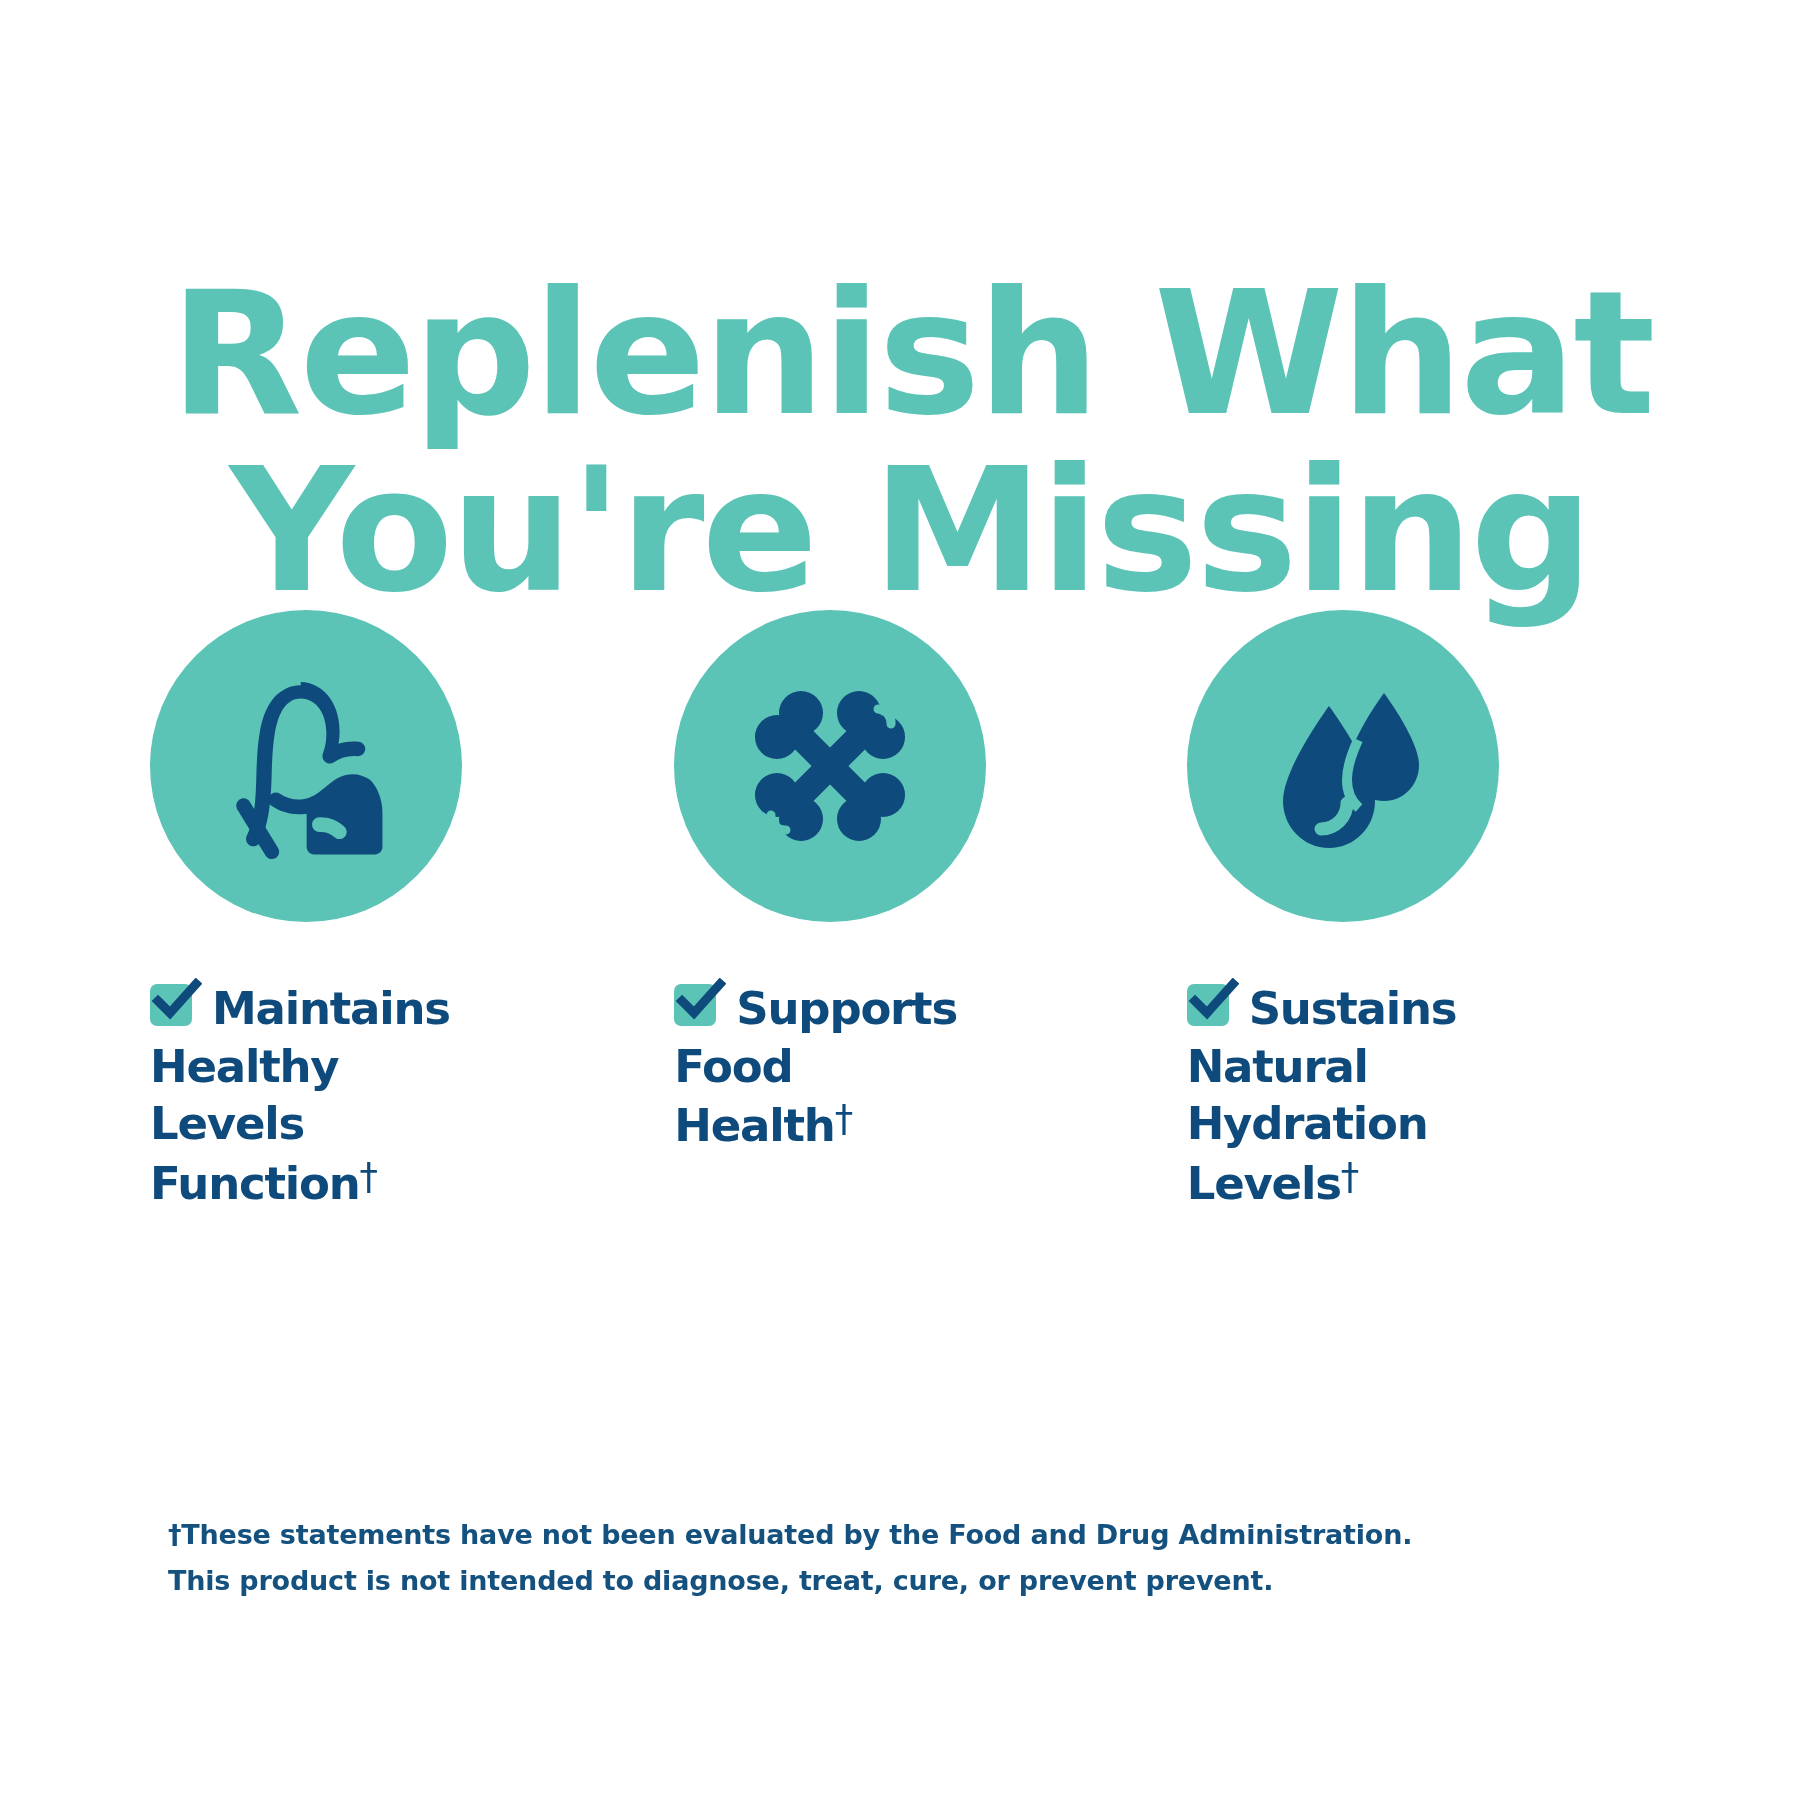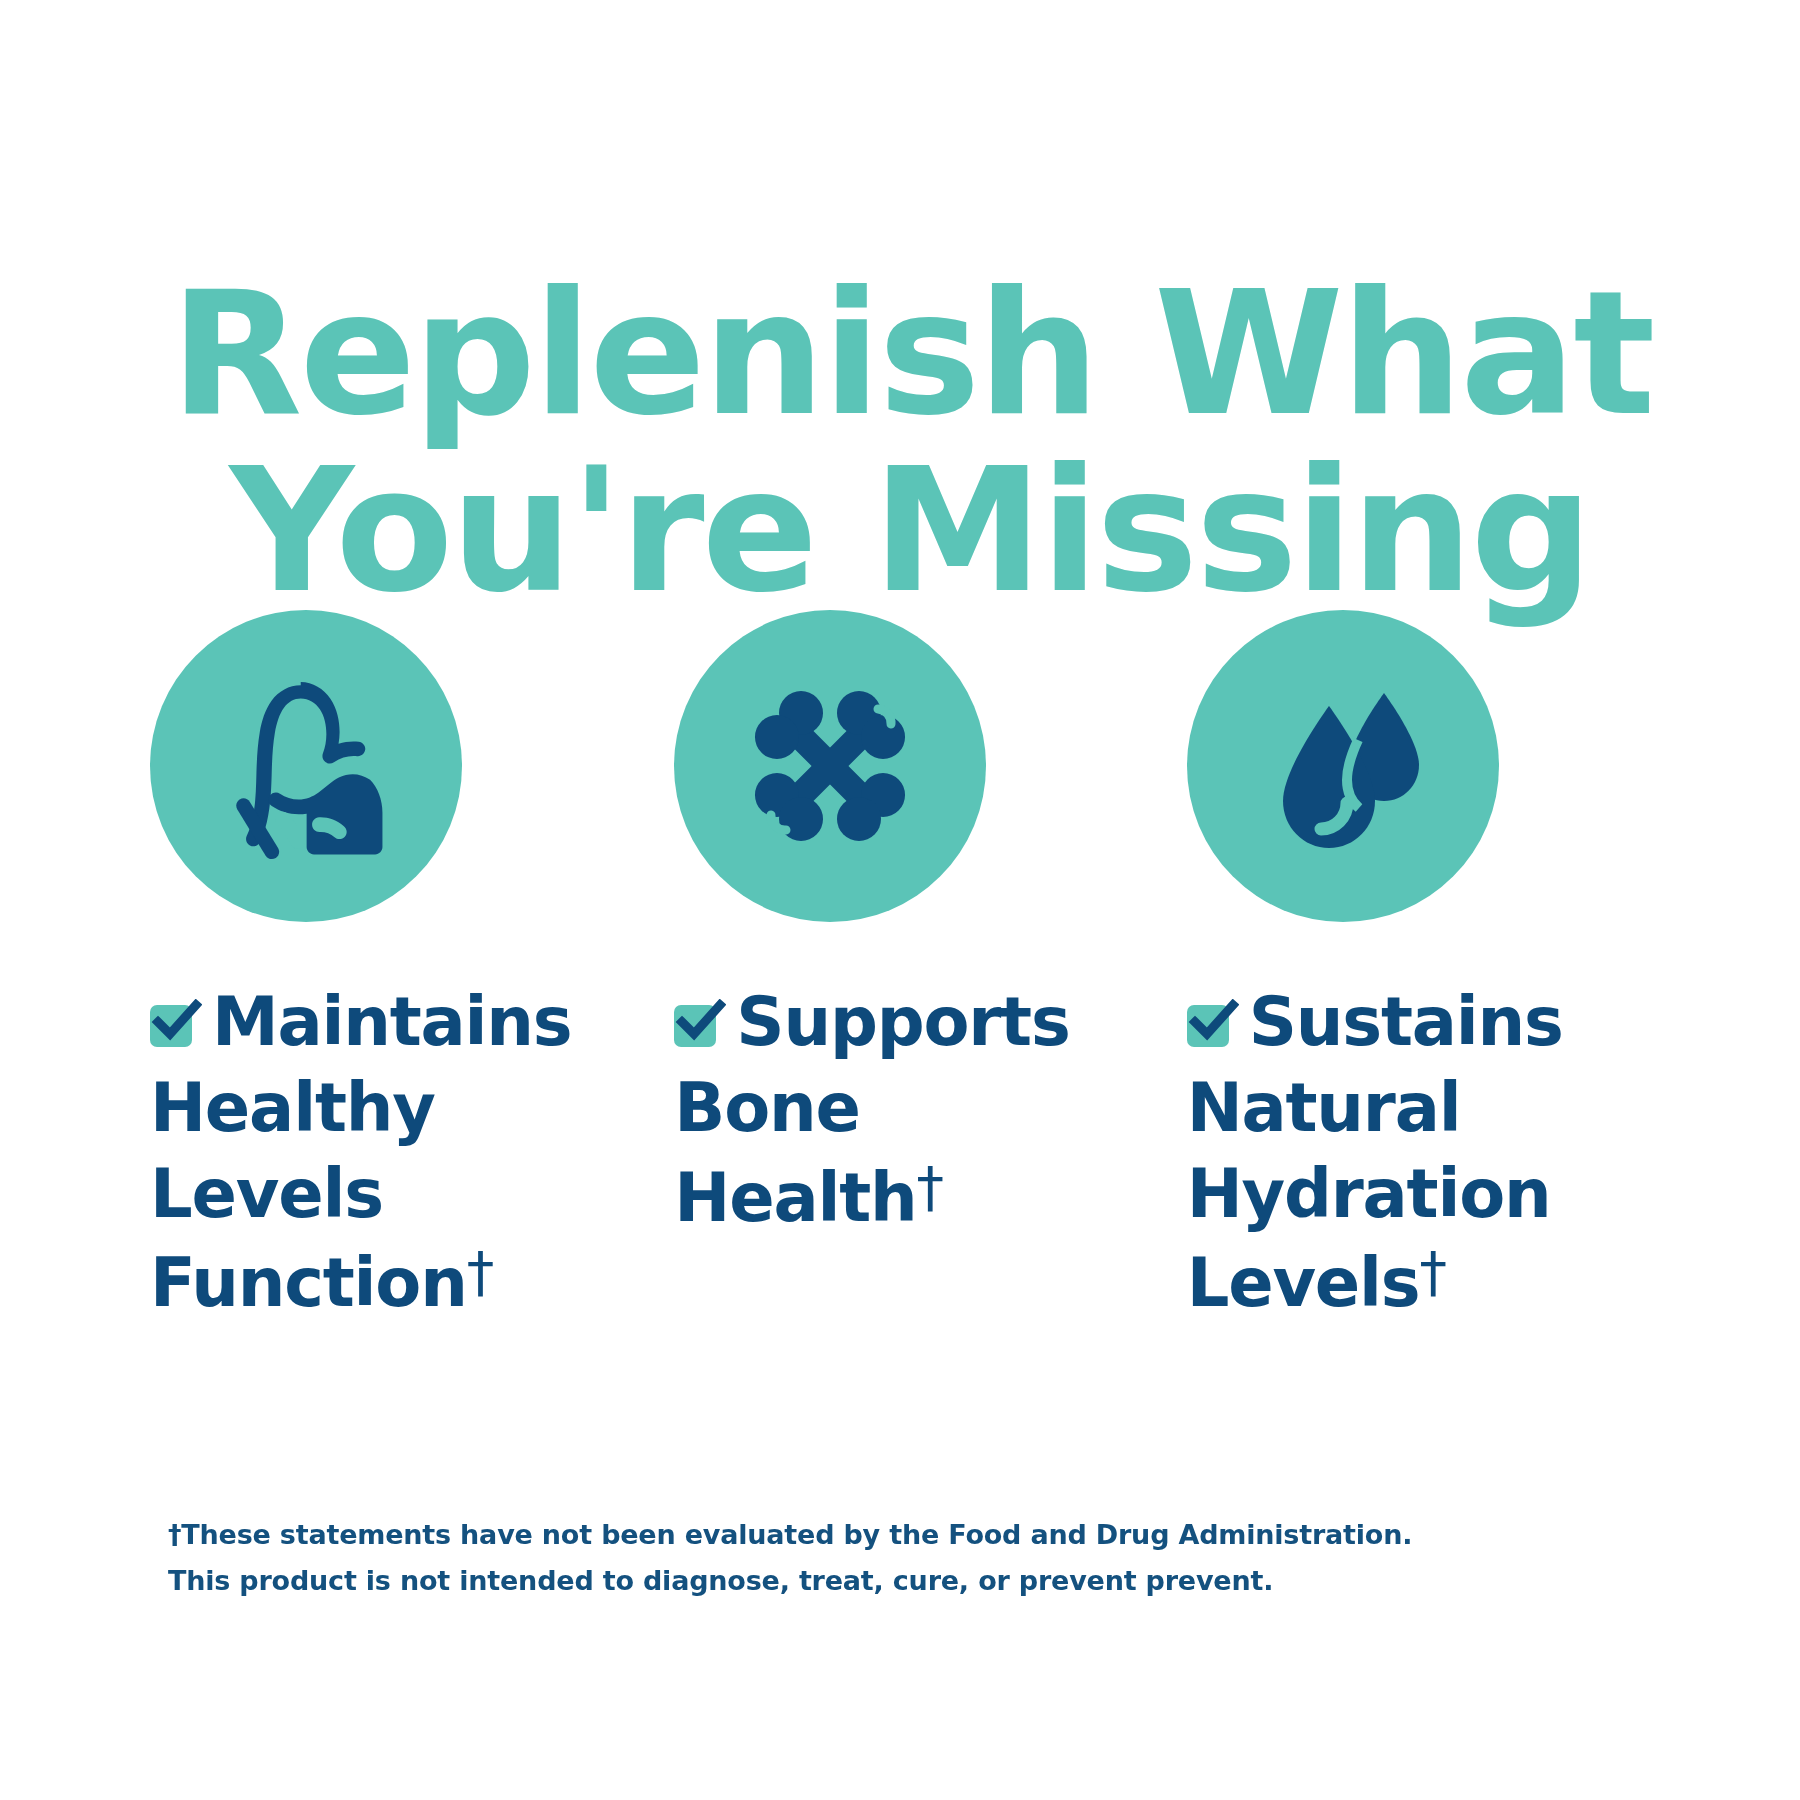--- a/index.html
+++ b/index.html
@@ -72,21 +72,21 @@
     flex: none;
   }
   .icon-circle svg { display: block; }
 
   
   .benefit {
     margin-top: 58px;
     display: block;
     color: #0E4A7B;
     font-family: "DejaVu Sans", sans-serif;
-    font-size: 67px;
+    font-size: 45px;
     font-weight: bold;
     line-height: 1.28;
     letter-spacing: -1.2px;
   }
   .checkbox-glyph {
     display: inline-block;
     position: relative;
     width: 46px;
     height: 46px;
     vertical-align: -2px;
@@ -202,21 +202,21 @@
           </svg>
         </span>
       </div>
       <div class="benefit">
         <span class="checkbox-glyph">
           <span class="box"></span>
           <svg class="tick" viewBox="0 0 52 48" aria-hidden="true">
             <path d="M8 23 L20 35 L46 6" fill="none" stroke="#0E4A7B" stroke-width="9" stroke-linecap="square" stroke-linejoin="miter"></path>
           </svg>
         </span><span>Supports</span><br>
-        <span>Bone</span><br>
+        <span>Food</span><br>
         <span>Health</span><span class="dagger">†</span>
       </div>
     </div>
 
     <div class="col col-3">
       <div class="icon-circle">
         <span>
           <svg width="200" height="200" viewBox="0 0 100 100" aria-hidden="true">
 
             <path d="M70.5 13.5 C70.5 13.5 88 37 88 49.5 C88 59.5 80.2 67.5 70.5 67.5 C60.8 67.5 53 59.5 53 49.5 C53 37 70.5 13.5 70.5 13.5 Z" fill="#0E4A7B"></path>

